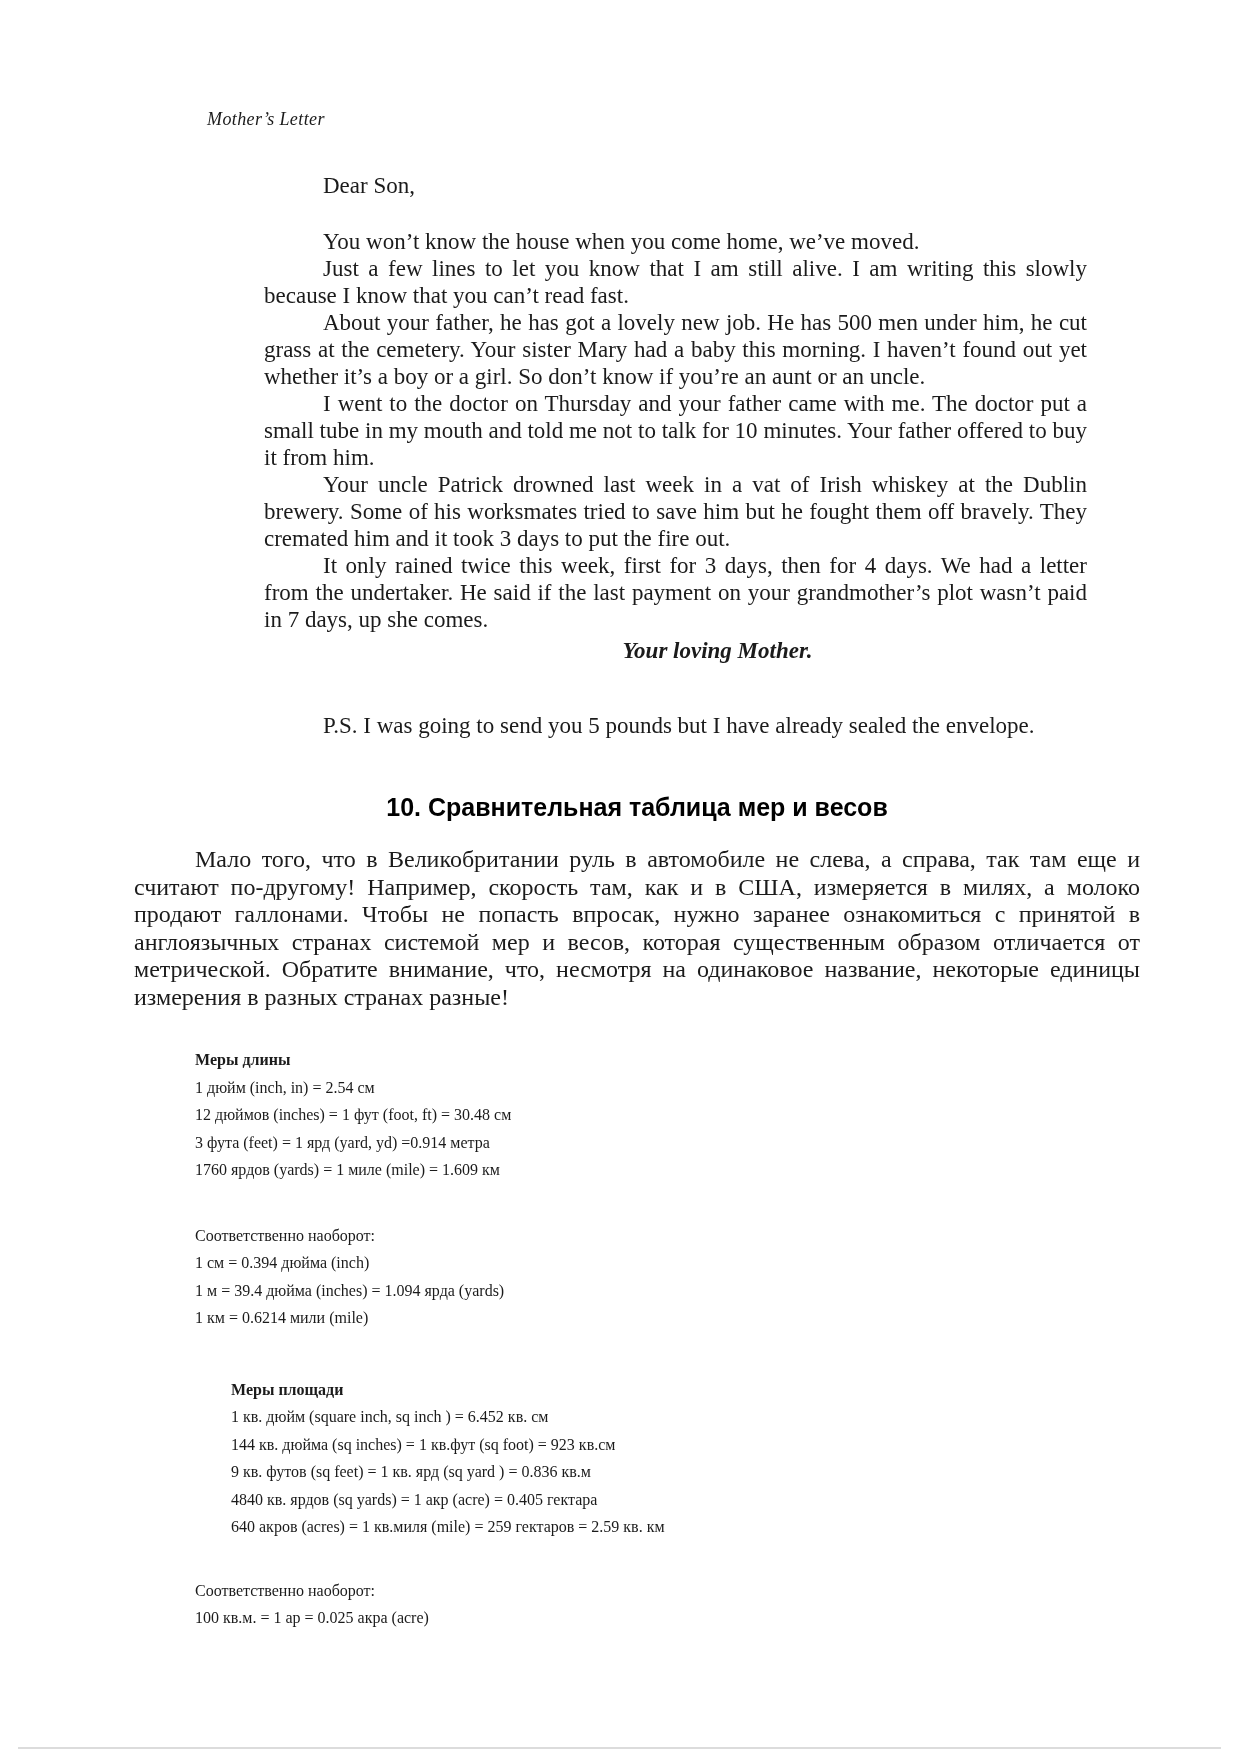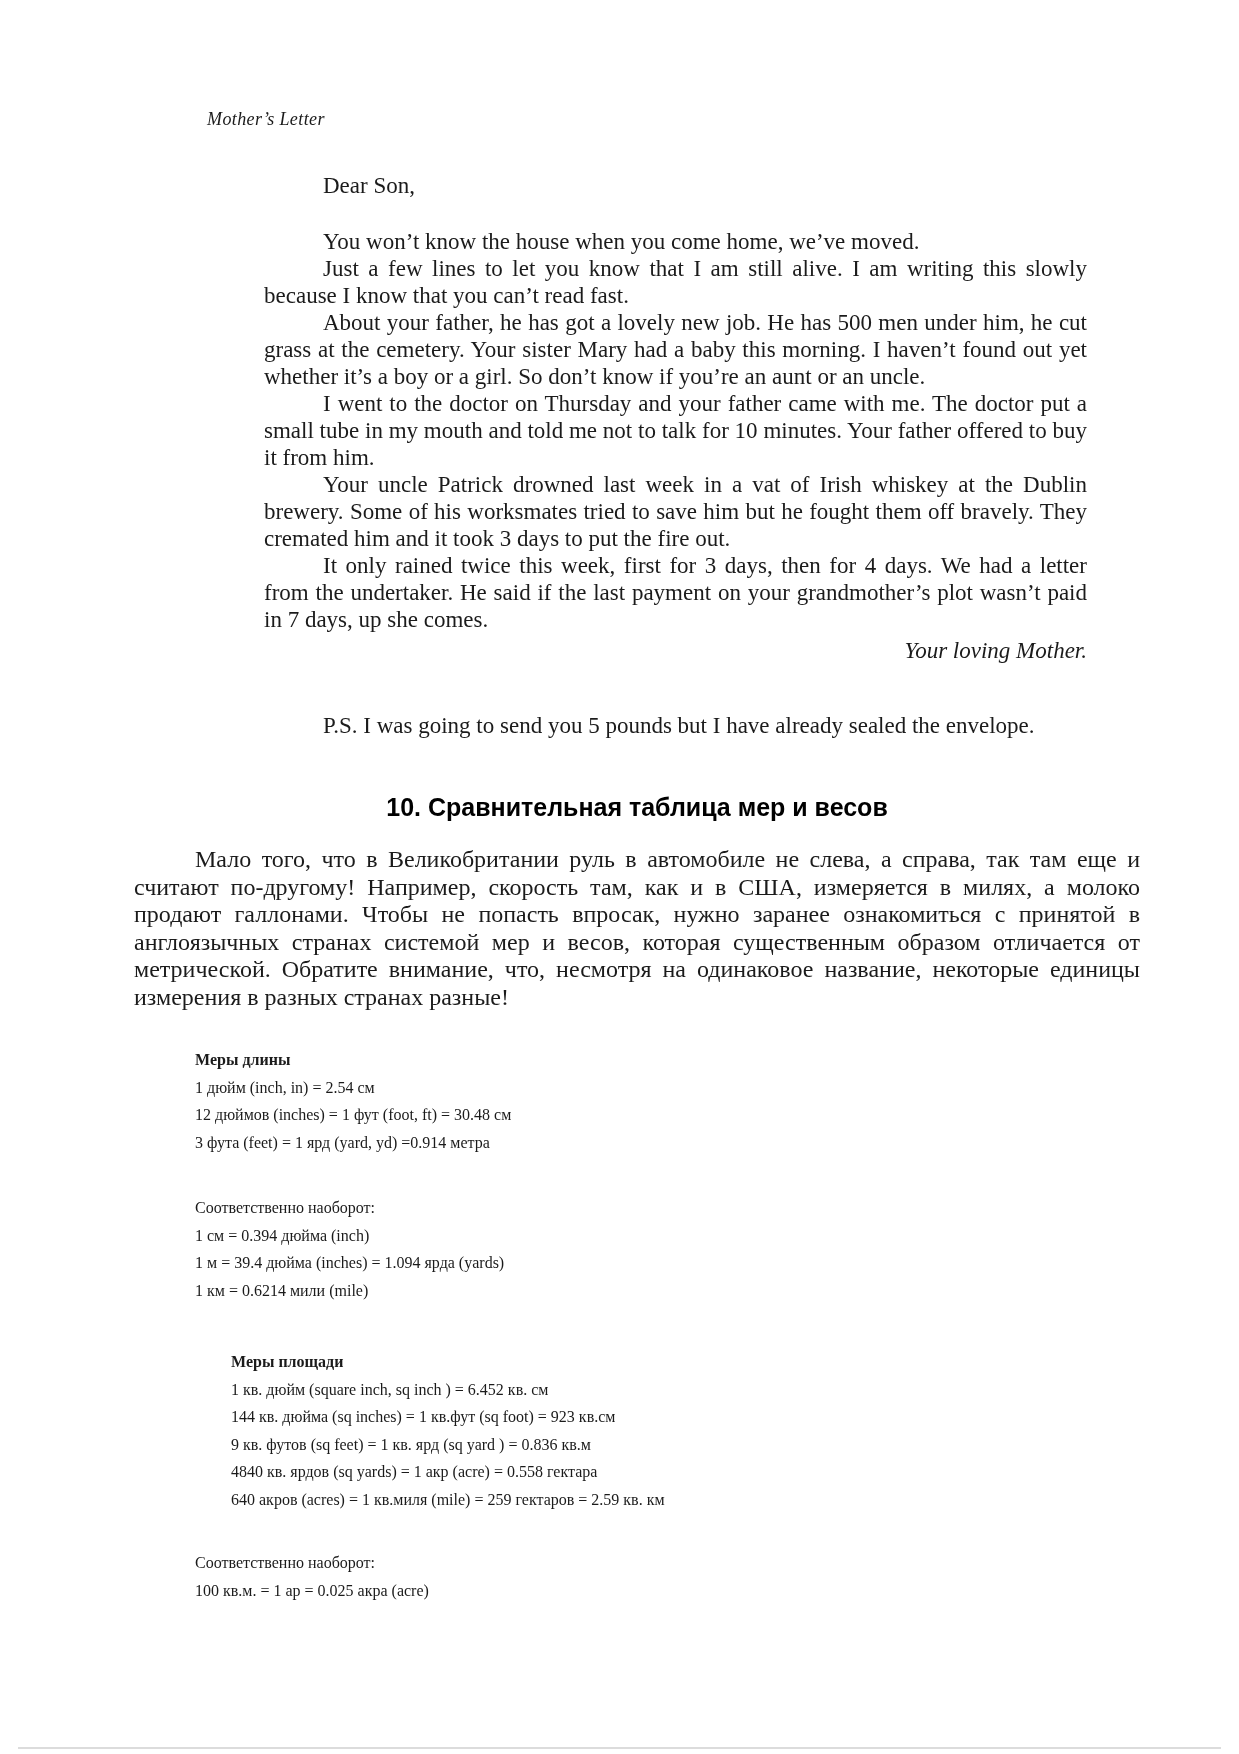--- a/index.html
+++ b/index.html
@@ -44,23 +44,23 @@
   .letter .salutation {
     margin: 0 0 29px 59px;
     text-align: left;
   }
   .letter p {
     margin: 0;
     text-indent: 59px;
   }
   .letter .signature {
     margin: 4px 0 0 84px;
-    font-weight: normal;
+    font-weight: bold;
     font-style: italic;
-    text-align: right;
+    text-align: center;
   }
   .letter .postscript {
     margin: 48px 0 0 59px;
     text-align: left;
   }
 
   
   .section-heading {
     position: absolute;
     left: 134px;
@@ -135,35 +135,36 @@
 
   <p class="section-intro">Мало того, что в Великобритании руль в автомобиле не слева, а справа, так там еще и считают по-другому! Например, скорость там, как и в США, измеряется в милях, а молоко продают галлонами. Чтобы не попасть впросак, нужно заранее ознакомиться с принятой в англоязычных странах системой мер и весов, которая существенным образом отличается от метрической. Обратите внимание, что, несмотря на одинаковое название, некоторые единицы измерения в разных странах разные!</p>
 
   <div class="measures">
 
     <div class="measure-block">
       <div class="block-heading">Меры длины</div>
       <div class="line">1 дюйм (inch, in) = 2.54 см</div>
       <div class="line">12 дюймов (inches) = 1 фут (foot, ft) = 30.48 см</div>
       <div class="line">3 фута (feet) = 1 ярд (yard, yd) =0.914 метра</div>
+      <div class="line">1760 ярдов (yards) = 1 миле (mile) = 1.609 км</div>
     </div>
 
     <div class="measure-block gap-a">
       <div class="block-heading plain">Соответственно наоборот:</div>
       <div class="line">1 см = 0.394 дюйма (inch)</div>
       <div class="line">1 м = 39.4 дюйма (inches) = 1.094 ярда (yards)</div>
       <div class="line">1 км = 0.6214 мили (mile)</div>
     </div>
 
     <div class="measure-block gap-b">
       <div class="block-heading">Меры площади</div>
       <div class="line">1 кв. дюйм (square inch, sq inch ) = 6.452 кв. см</div>
       <div class="line">144 кв. дюйма (sq inches) = 1 кв.фут (sq foot) = 923 кв.см</div>
       <div class="line">9 кв. футов (sq feet) = 1 кв. ярд (sq yard ) = 0.836 кв.м</div>
-      <div class="line">4840 кв. ярдов (sq yards) = 1 акр (acre) = 0.558 гектара</div>
+      <div class="line">4840 кв. ярдов (sq yards) = 1 акр (acre) = 0.405 гектара</div>
       <div class="line">640 акров (acres) = 1 кв.миля (mile) = 259 гектаров = 2.59 кв. км</div>
     </div>
 
     <div class="measure-block gap-c">
       <div class="block-heading plain">Соответственно наоборот:</div>
       <div class="line">100 кв.м. = 1 ар = 0.025 акра (acre)</div>
     </div>
 
   </div>
 

